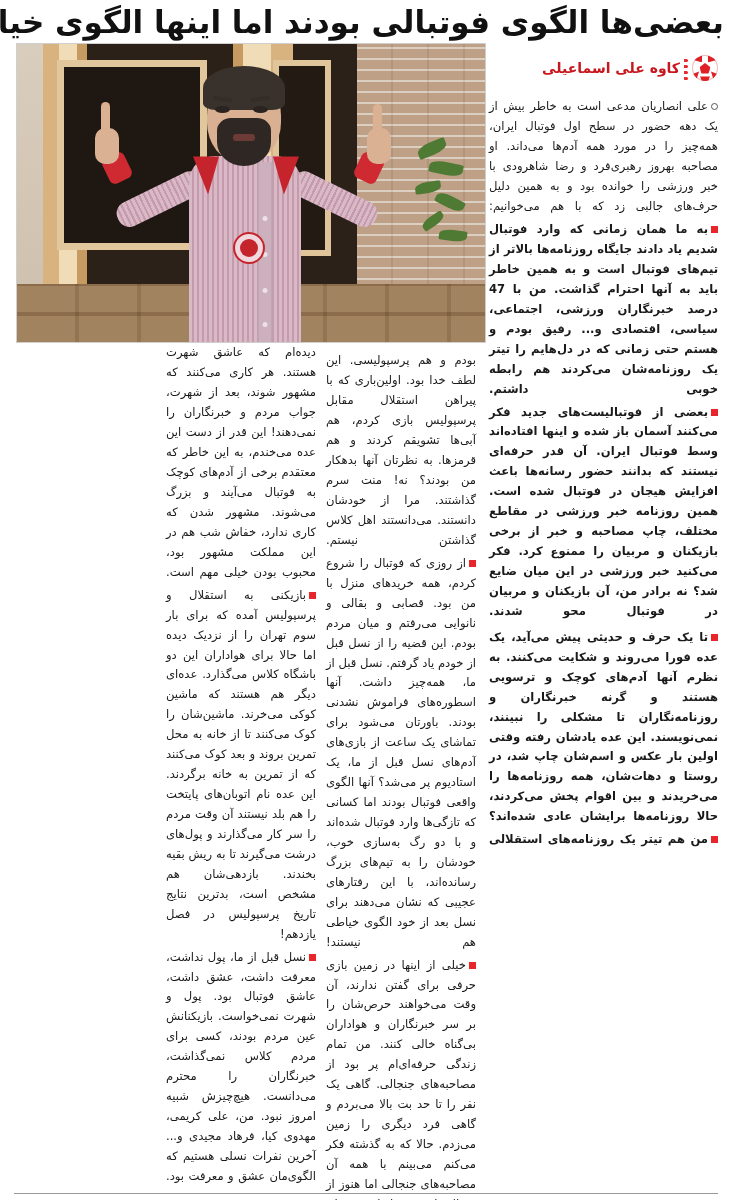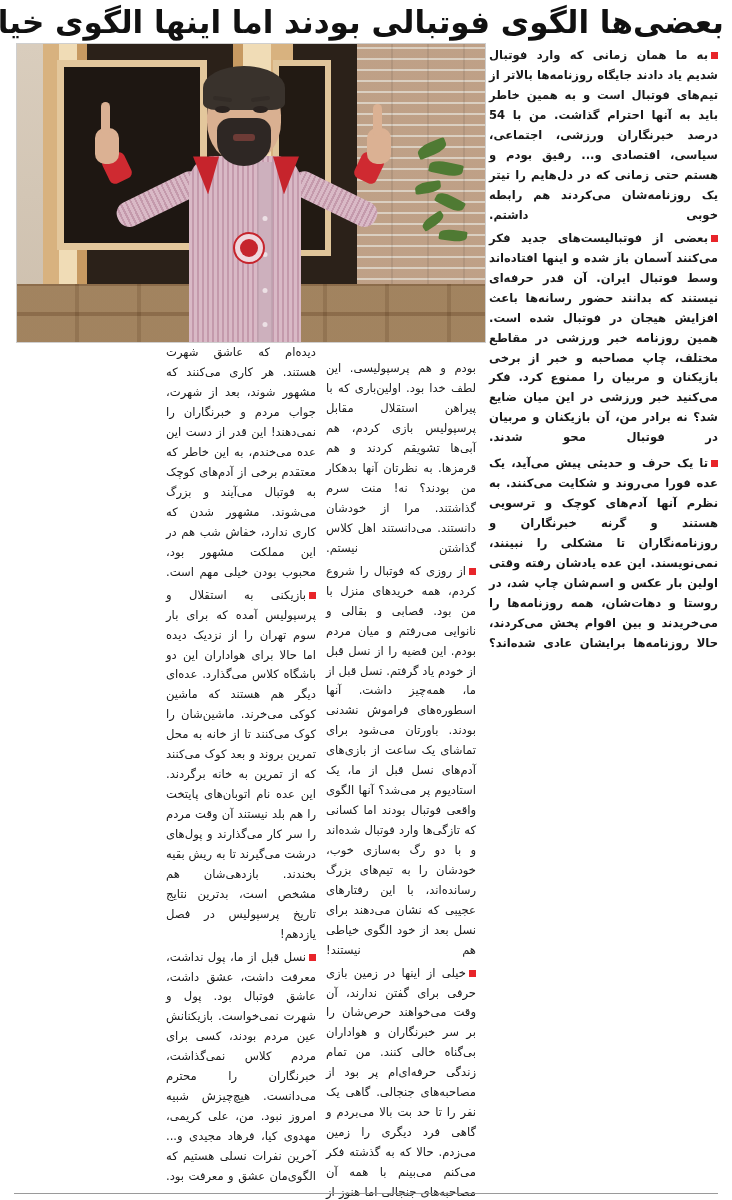--- a/index.html
+++ b/index.html
@@ -59,21 +59,21 @@
     box-sizing:border-box;
     direction:rtl;
     text-align:justify;
     text-align-last:justify;
     font-size:11.6px;
     line-height:1.72;
     color:#1a1a1a;
   }
   .col-author{ width:243px; padding:0 6px 0 8px; }
   .col-a{ width:160px; padding:0 5px; }
-  .col-b{ width:160px; padding:16px 5px; }
+  .col-b{ width:160px; padding:8px 5px; }
   .col-c{ width:153px; padding:0 5px 0 2px; }
 
   .col p{ margin:0 0 0 0; }
 
   
   .byline{
     height:50px;
     display:flex;
     align-items:center;
     justify-content:flex-start;
@@ -280,29 +280,48 @@
 
 <div class="page">
 
 
   <h1 class="headline">بعضی‌ها الگوی فوتبالی بودند اما اینها الگوی خیاطی هستند!</h1>
 
   <div class="body-wrap">
 
     <div class="col col-author">
 
-
-      <div class="para-gap"></div>
-      <p class="bullet q">به ما همان زمانی که وارد فوتبال شدیم یاد دادند جایگاه روزنامه‌ها بالاتر از تیم‌های فوتبال است و به همین خاطر باید به آنها احترام گذاشت. من با 54 درصد خبرنگاران ورزشی، اجتماعی، سیاسی، اقتصادی و... رفیق بودم و هستم حتی زمانی که در دل‌هایم را تیتر یک روزنامه‌شان می‌کردند هم رابطه خوبی داشتم.</p>
+      <div class="byline">
+        <div class="ball">
+          <span class="s1"></span>
+            <span class="s2"></span>
+            <span class="s3"></span>
+          <span class="s4"></span>
+            <span class="s5"></span>
+            <span class="pent"></span>
+        </div>
+        <div class="speed">
+          <i></i>
+            <i></i>
+            <i></i>
+            <i></i>
+        </div>
+        <div class="author-name">کاوه علی اسماعیلی</div>
+      </div>
+
+      <p class="circ">علی انصاریان مدعی است به خاطر بیش از یک دهه حضور در سطح اول فوتبال ایران، همه‌چیز را در مورد همه آدم‌ها می‌داند. او مصاحبه بهروز رهبری‌فرد و رضا شاهرودی با خبر ورزشی را خوانده بود و به همین دلیل حرف‌های جالبی زد که با هم می‌خوانیم:</p>
+      <div class="para-gap"></div>
+      <p class="bullet q">به ما همان زمانی که وارد فوتبال شدیم یاد دادند جایگاه روزنامه‌ها بالاتر از تیم‌های فوتبال است و به همین خاطر باید به آنها احترام گذاشت. من با 47 درصد خبرنگاران ورزشی، اجتماعی، سیاسی، اقتصادی و... رفیق بودم و هستم حتی زمانی که در دل‌هایم را تیتر یک روزنامه‌شان می‌کردند هم رابطه خوبی داشتم.</p>
       <div class="para-gap"></div>
       <p class="bullet q">بعضی از فوتبالیست‌های جدید فکر می‌کنند آسمان باز شده و اینها افتاده‌اند وسط فوتبال ایران. آن قدر حرفه‌ای نیستند که بدانند حضور رسانه‌ها باعث افزایش هیجان در فوتبال شده است. همین روزنامه خبر ورزشی در مقاطع مختلف، چاپ مصاحبه و خبر از برخی بازیکنان و مربیان را ممنوع کرد. فکر می‌کنید خبر ورزشی در این میان ضایع شد؟ نه برادر من، آن بازیکنان و مربیان در فوتبال محو شدند.</p>
       <div class="para-gap"></div>
       <div class="para-gap"></div>
       <p class="bullet q">تا یک حرف و حدیثی پیش می‌آید، یک عده فورا می‌روند و شکایت می‌کنند. به نظرم آنها آدم‌های کوچک و ترسویی هستند و گرنه خبرنگاران و روزنامه‌نگاران تا مشکلی را نبینند، نمی‌نویسند. این عده یادشان رفته وقتی اولین بار عکس و اسم‌شان چاپ شد، در روستا و دهات‌شان، همه روزنامه‌ها را می‌خریدند و بین اقوام پخش می‌کردند، حالا روزنامه‌ها برایشان عادی شده‌اند؟</p>
       <div class="para-gap"></div>
+      <p class="bullet q">من هم تیتر یک روزنامه‌های استقلالی</p>
     </div>
 
     <div class="col col-b">
       <div style="height:300px"></div>
       <p>بودم و هم پرسپولیسی. این لطف خدا بود. اولین‌باری که با پیراهن استقلال مقابل پرسپولیس بازی کردم، هم آبی‌ها تشویقم کردند و هم قرمزها. به نظرتان آنها بدهکار من بودند؟ نه! منت سرم گذاشتند. مرا از خودشان دانستند. می‌دانستند اهل کلاس گذاشتن نیستم.</p>
       <div class="para-gap"></div>
       <p class="bullet">از روزی که فوتبال را شروع کردم، همه خریدهای منزل با من بود. قصابی و بقالی و نانوایی می‌رفتم و میان مردم بودم. این قضیه را از نسل قبل از خودم یاد گرفتم. نسل قبل از ما، همه‌چیز داشت. آنها اسطوره‌های فراموش نشدنی بودند. باورتان می‌شود برای تماشای یک ساعت از بازی‌های آدم‌های نسل قبل از ما، یک استادیوم پر می‌شد؟ آنها الگوی واقعی فوتبال بودند اما کسانی که تازگی‌ها وارد فوتبال شده‌اند و با دو رگ به‌سازی خوب، خودشان را به تیم‌های بزرگ رسانده‌اند، با این رفتارهای عجیبی که نشان می‌دهند برای نسل بعد از خود الگوی خیاطی هم نیستند!</p>
       <div class="para-gap"></div>
       <p class="bullet">خیلی از اینها در زمین بازی حرفی برای گفتن ندارند، آن وقت می‌خواهند حرص‌شان را بر سر خبرنگاران و هواداران بی‌گناه خالی کنند. من تمام زندگی حرفه‌ای‌ام پر بود از مصاحبه‌های جنجالی. گاهی یک نفر را تا حد بت بالا می‌بردم و گاهی فرد دیگری را زمین می‌زدم. حالا که به گذشته فکر می‌کنم می‌بینم با همه آن مصاحبه‌های جنجالی اما هنوز از شمال تا جنوب ایران دوستان خوب و بزرگواری دارم.</p>
 

